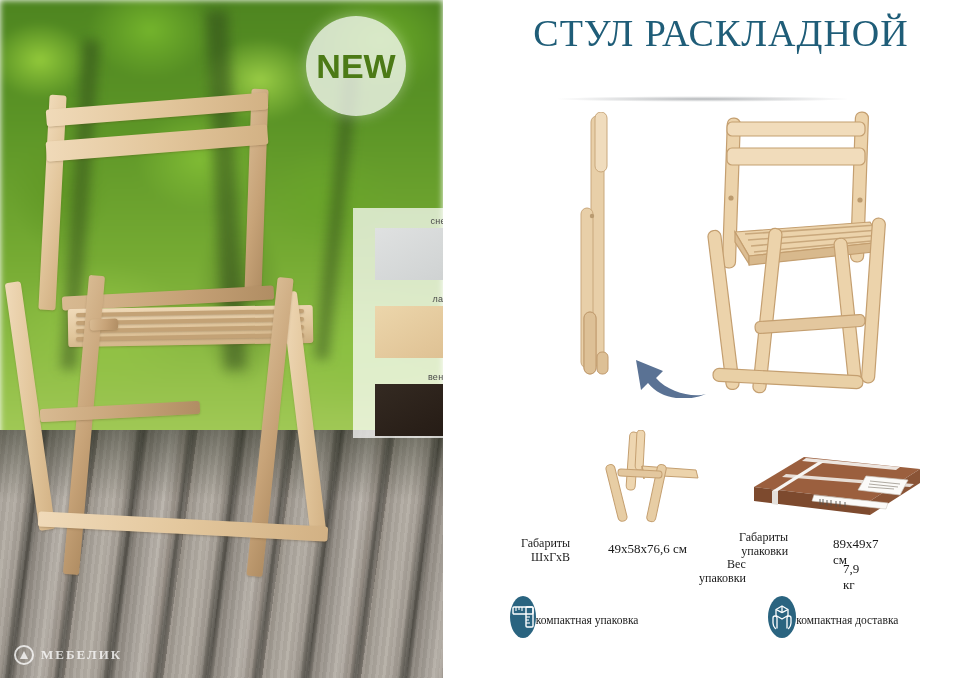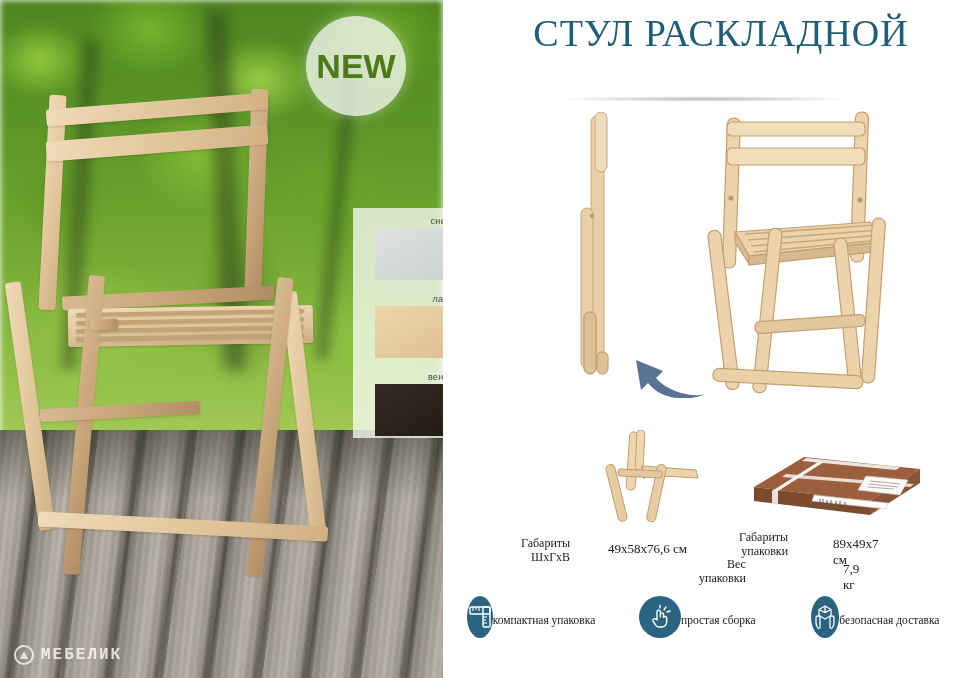--- a/index.html
+++ b/index.html
@@ -94,22 +94,22 @@
     border:2px solid rgba(255,255,255,.9);
     position:relative;
   }
   .logo-mark::after {
     content:""; position:absolute; left:4px; top:4px;
     width:8px; height:8px;
     background:rgba(255,255,255,.9);
     clip-path:polygon(50% 0%, 100% 100%, 0% 100%);
   }
   .logo-text {
-    font-family:Liberation Mono, monospace;
-    font-size:16px; font-weight:bold; letter-spacing:2px;
+    font-family:Liberation Serif, serif;
+    font-size:13px; font-weight:bold; letter-spacing:2px;
     color:rgba(255,255,255,.9);
   }
 
   
   .swatch-panel {
     position:absolute; left:353px; top:208px; width:152px; height:230px;
     background:rgba(255,255,255,.72);
   }
   .swatch-row { position:absolute; left:22px; width:130px; }
   .swatch-label {
@@ -374,48 +374,33 @@
             <line x1="12" y1="3" x2="12" y2="7"></line>
             <line x1="16" y1="13" x2="20" y2="13"></line>
             <line x1="16" y1="16" x2="19" y2="16"></line>
             <line x1="16" y1="19" x2="20" y2="19"></line>
           </g>
         </svg>
       </div>
       <div class="feature-label">компактная упаковка</div>
     </div>
 
-    <div class="feature">
-      <div class="feature-circle">
-        <svg width="26" height="26" viewBox="0 0 26 26">
-          <path d="M10 16 L10 8 a1.7 1.7 0 0 1 3.4 0 L13.4 13 L13.4 10.5 a1.6 1.6 0 0 1 3.2 0 L16.6 13.5
-                   a1.6 1.6 0 0 1 3.1 .5 L19.7 18 a5 5 0 0 1 -5 5 L12 23 a4 4 0 0 1 -3.4 -2 L6 17
-                   a1.6 1.6 0 0 1 2.6 -1.8 Z" fill="none" stroke="#fff" stroke-width="1.4" stroke-linejoin="round"></path>
-          <g stroke="#fff" stroke-width="1.4" stroke-linecap="round">
-            <line x1="17" y1="6" x2="19" y2="3"></line>
-            <line x1="20" y1="8" x2="23" y2="7"></line>
-            <line x1="13" y1="4" x2="13" y2="1.5"></line>
-          </g>
-        </svg>
-      </div>
-      <div class="feature-label">простая сборка</div>
-    </div>
 
     <div class="feature">
       <div class="feature-circle">
         <svg width="28" height="28" viewBox="0 0 28 28">
           <g fill="none" stroke="#fff" stroke-width="1.3" stroke-linejoin="round">
             <polygon points="14,3 20,6.5 20,12.5 14,16 8,12.5 8,6.5"></polygon>
             <line x1="14" y1="3" x2="14" y2="9.6"></line>
             <line x1="8" y1="6.5" x2="14" y2="9.6"></line>
             <line x1="20" y1="6.5" x2="14" y2="9.6"></line>
             <path d="M9 25 L9 15 a2 2 0 0 0 -4 0 L5 20 a8 8 0 0 0 2.4 5.5" stroke-linecap="round"></path>
             <path d="M19 25 L19 15 a2 2 0 0 1 4 0 L23 20 a8 8 0 0 1 -2.4 5.5" stroke-linecap="round"></path>
           </g>
         </svg>
       </div>
-      <div class="feature-label">безопасная доставка</div>
+      <div class="feature-label">компактная доставка</div>
     </div>
 
 
   </div>
 
 </div>
 
 </body></html>

